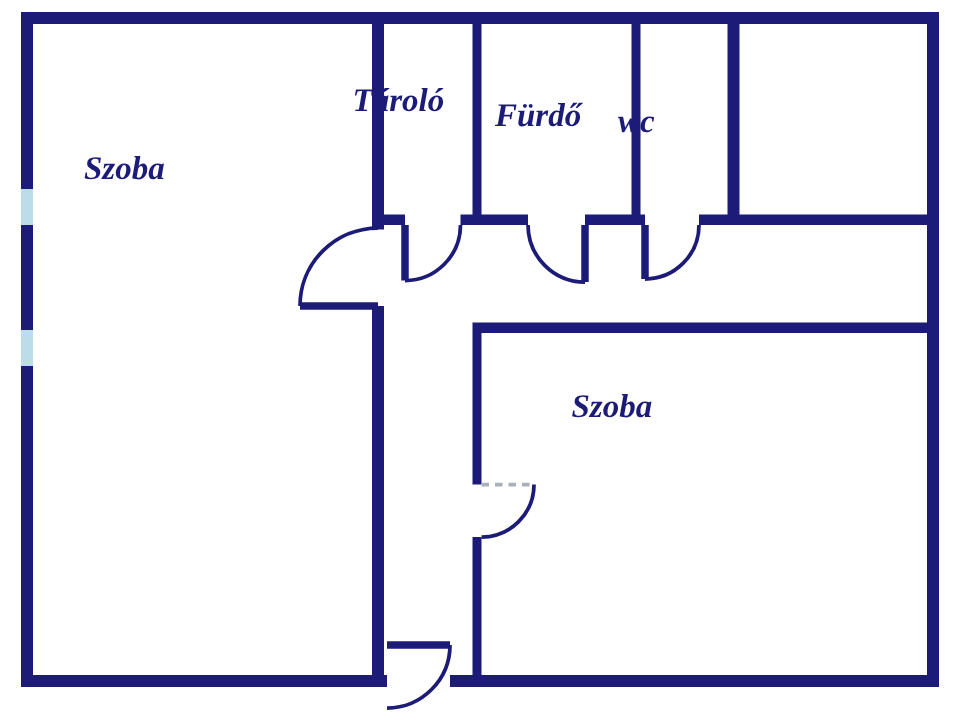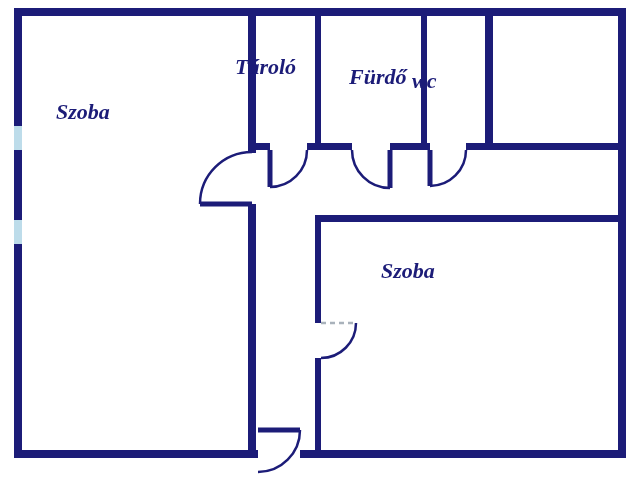--- a/index.html
+++ b/index.html
@@ -75,17 +75,17 @@
       <line class="leaf-dashed" x1="321" y1="323" x2="356" y2="323"></line>
       <path class="arc" d="M 356 323 A 35 35 0 0 1 321 358"></path>
 
       <line class="leaf" x1="258" y1="430" x2="300" y2="430"></line>
       <path class="arc" d="M 300 430 A 42 42 0 0 1 258 472"></path>
     </g>
   </svg>
 
   <div class="room-label" style="left:56px;top:99px;width:150px">Szoba</div>
   <div class="room-label" style="left:235px;top:54px;width:100px">Tároló</div>
-  <div class="room-label" style="left:349px;top:64px;width:100px">Fürdő</div>
+  <div class="room-label" style="left:330px;top:64px;width:100px">Fürdő</div>
   <div class="room-label" style="left:412px;top:68px;width:80px">wc</div>
   <div class="room-label" style="left:381px;top:258px;width:150px">Szoba</div>
 
 </div>
 
 </body></html>

